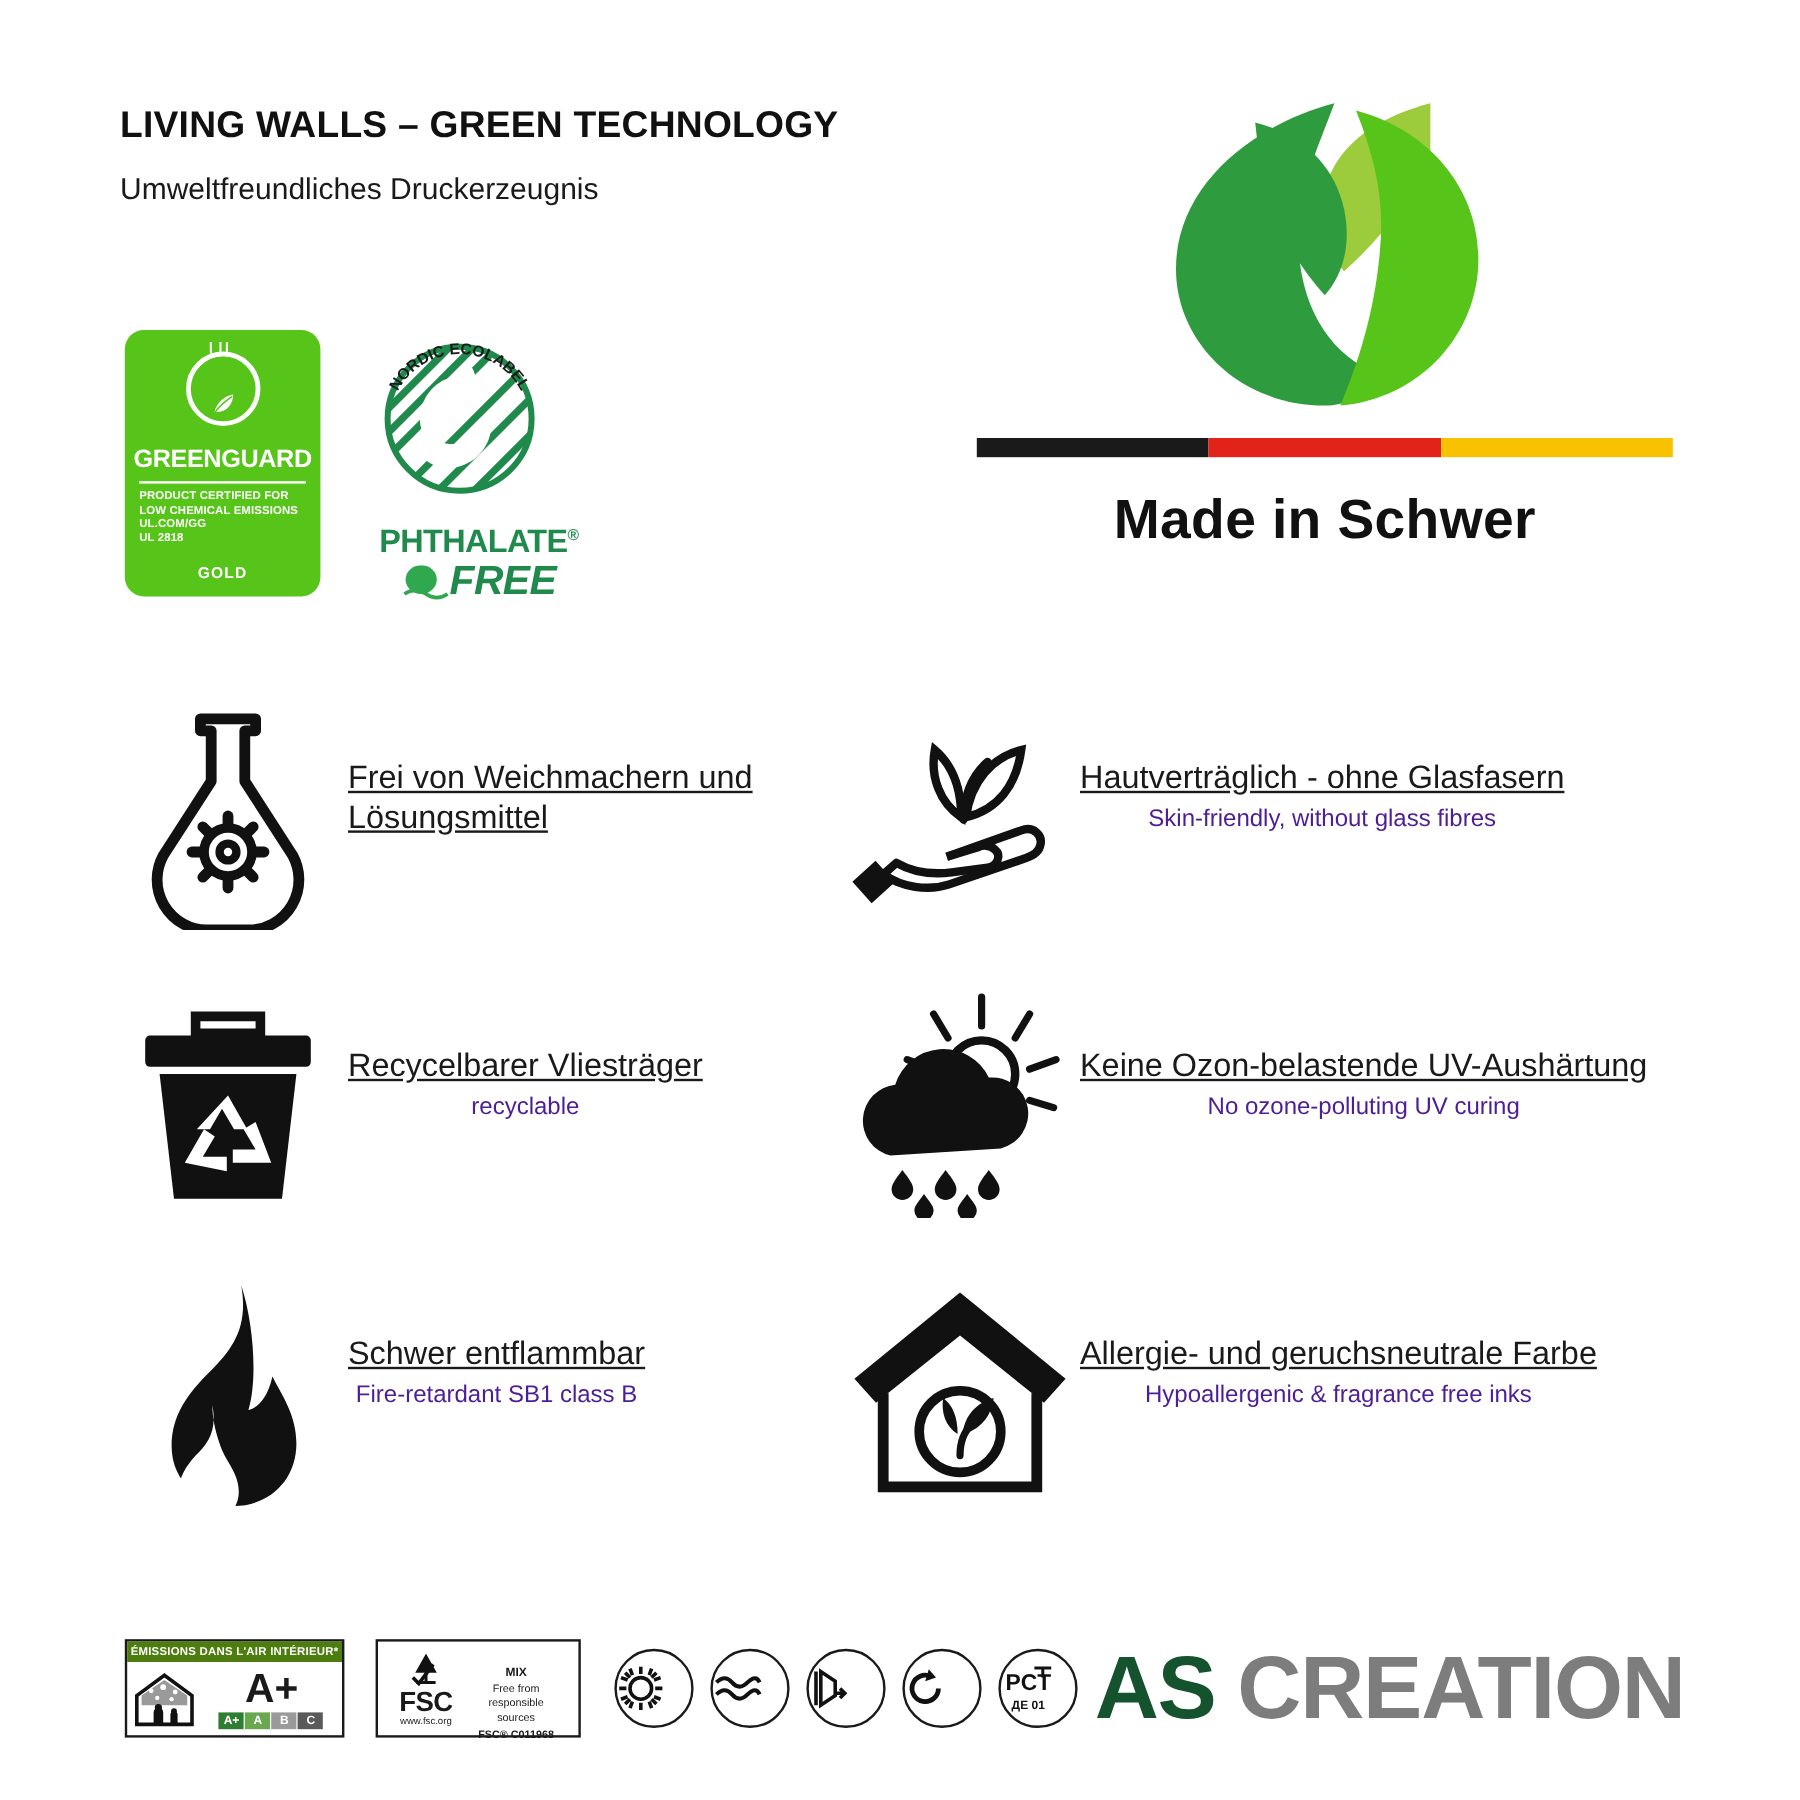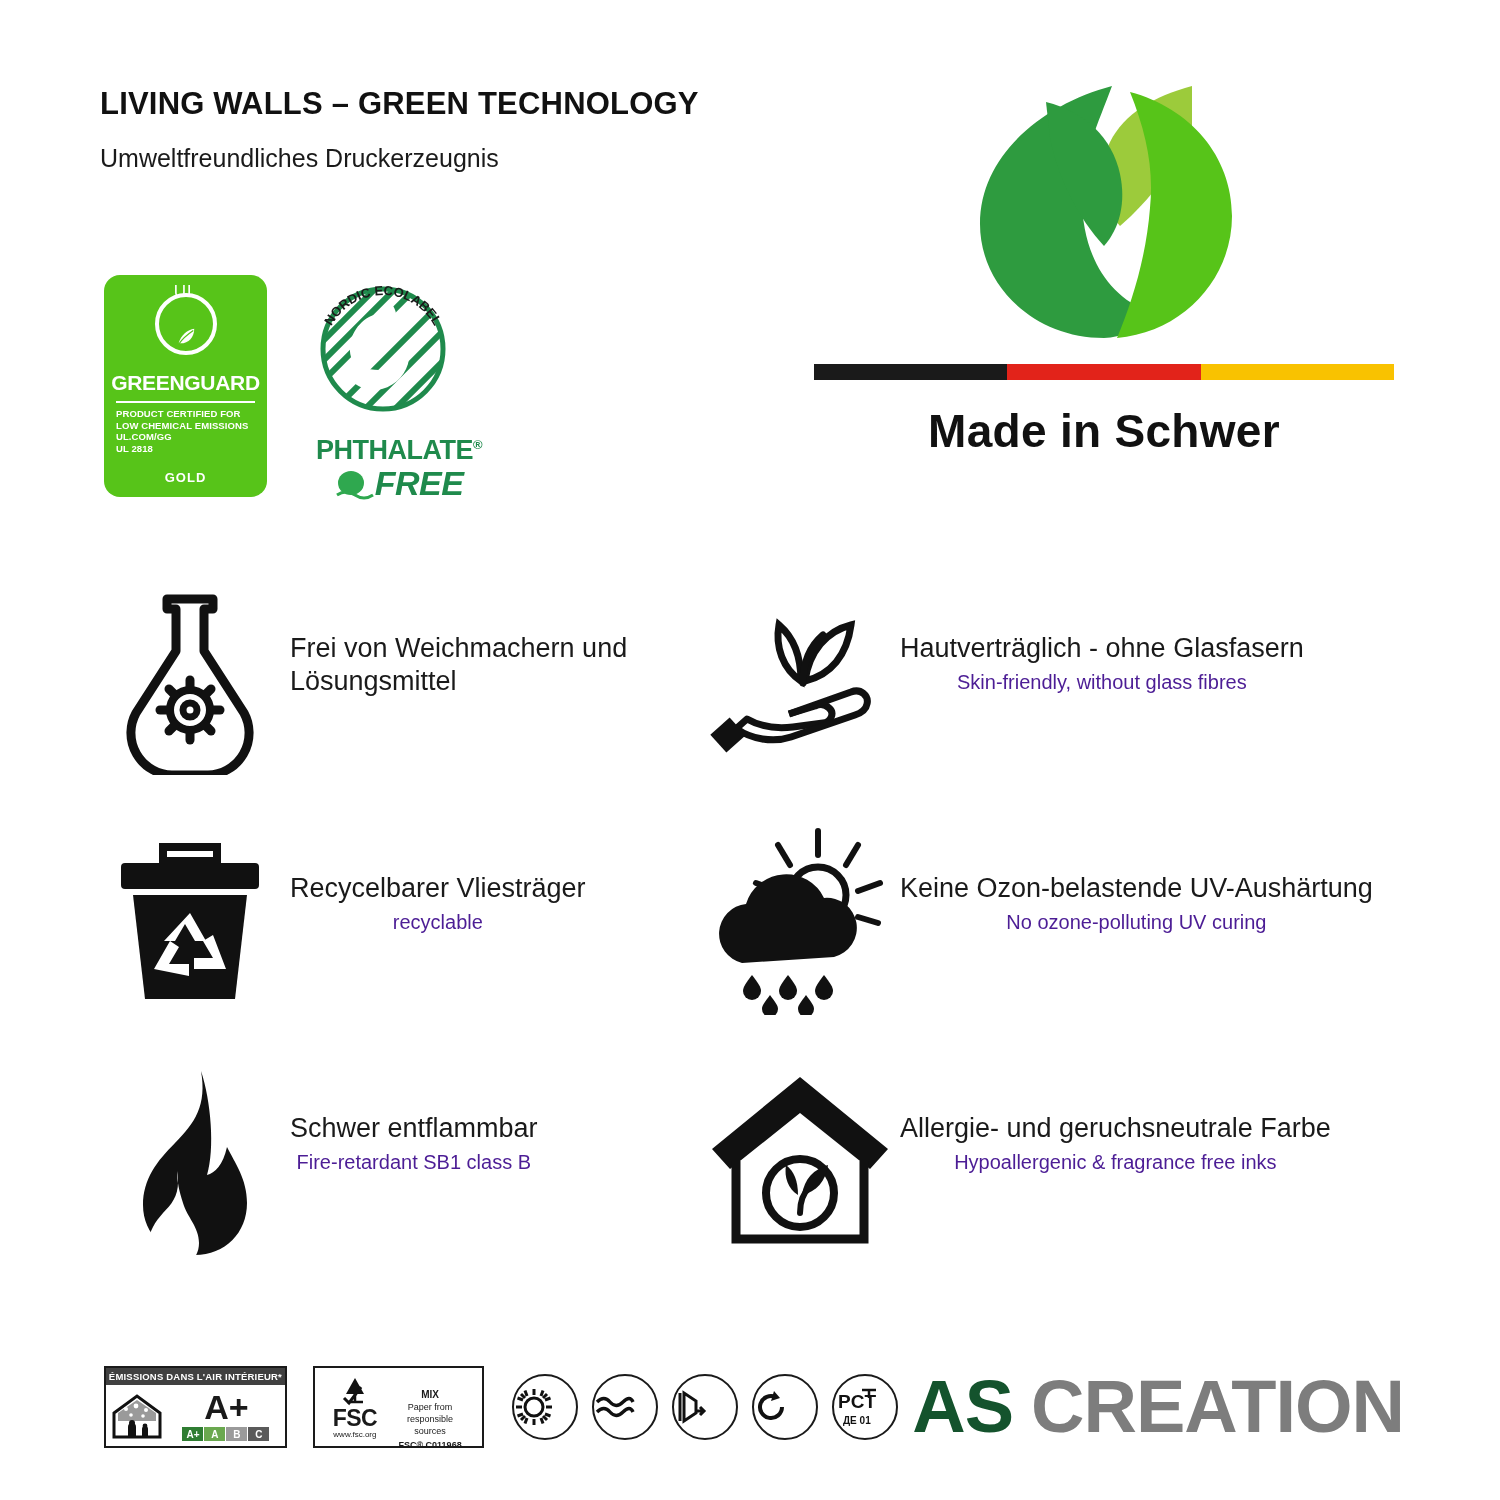--- a/index.html
+++ b/index.html
@@ -209,20 +209,21 @@
     align-items: center;
     justify-content: center;
   }
   .feature-text {
     padding-top: 52px;
   }
   .feature-de {
     font-size: 27px;
     line-height: 33px;
     color: #1a1a1a;
+    text-decoration: underline;
   }
   .feature-en {
     font-size: 20px;
     line-height: 26px;
     color: #4c1d95;
     margin-top: 4px;
     text-align: center;
   }
 
   
@@ -237,21 +238,21 @@
   .emission {
     width: 190px;
     height: 82px;
     border: 2px solid #1a1a1a;
     box-sizing: border-box;
     display: flex;
     flex-direction: column;
   }
   .emission-title {
     height: 17px;
-    background: #404040;
+    background: #4d7c0f;
     color: #ffffff;
     font-size: 9.5px;
     font-weight: bold;
     display: flex;
     align-items: center;
     justify-content: center;
     letter-spacing: 0.2px;
   }
   .emission-body {
     flex: 1;
@@ -601,21 +602,21 @@
       <svg width="28" height="30" viewBox="0 0 28 30" style="display:block;margin:0 auto">
         <path d="M6 26 h16 M14 26 v-8" stroke="#111" stroke-width="2.5" fill="none"></path>
         <path d="M14 2 l9 16 h-18 z" fill="#111"></path>
         <path d="M3 22 l5 5 l12 -16" stroke="#111" stroke-width="3" fill="none"></path>
       </svg>
       <div class="fsc-mark">FSC</div>
       <div class="fsc-url">www.fsc.org</div>
     </div>
     <div class="fsc-right">
       <div class="fsc-mix">MIX</div>
-      <div>Paper from</div>
+      <div>Free from</div>
       <div>responsible sources</div>
       <div style="font-weight:bold;margin-top:2px">FSC® C011968</div>
     </div>
   </div>
 
   <div class="circle-icons">
     <div class="circ">
       <svg width="40" height="40" viewBox="0 0 40 40">
         <circle cx="20" cy="20" r="9" fill="none" stroke="#111" stroke-width="3"></circle>
         <g stroke="#111" stroke-width="3">

